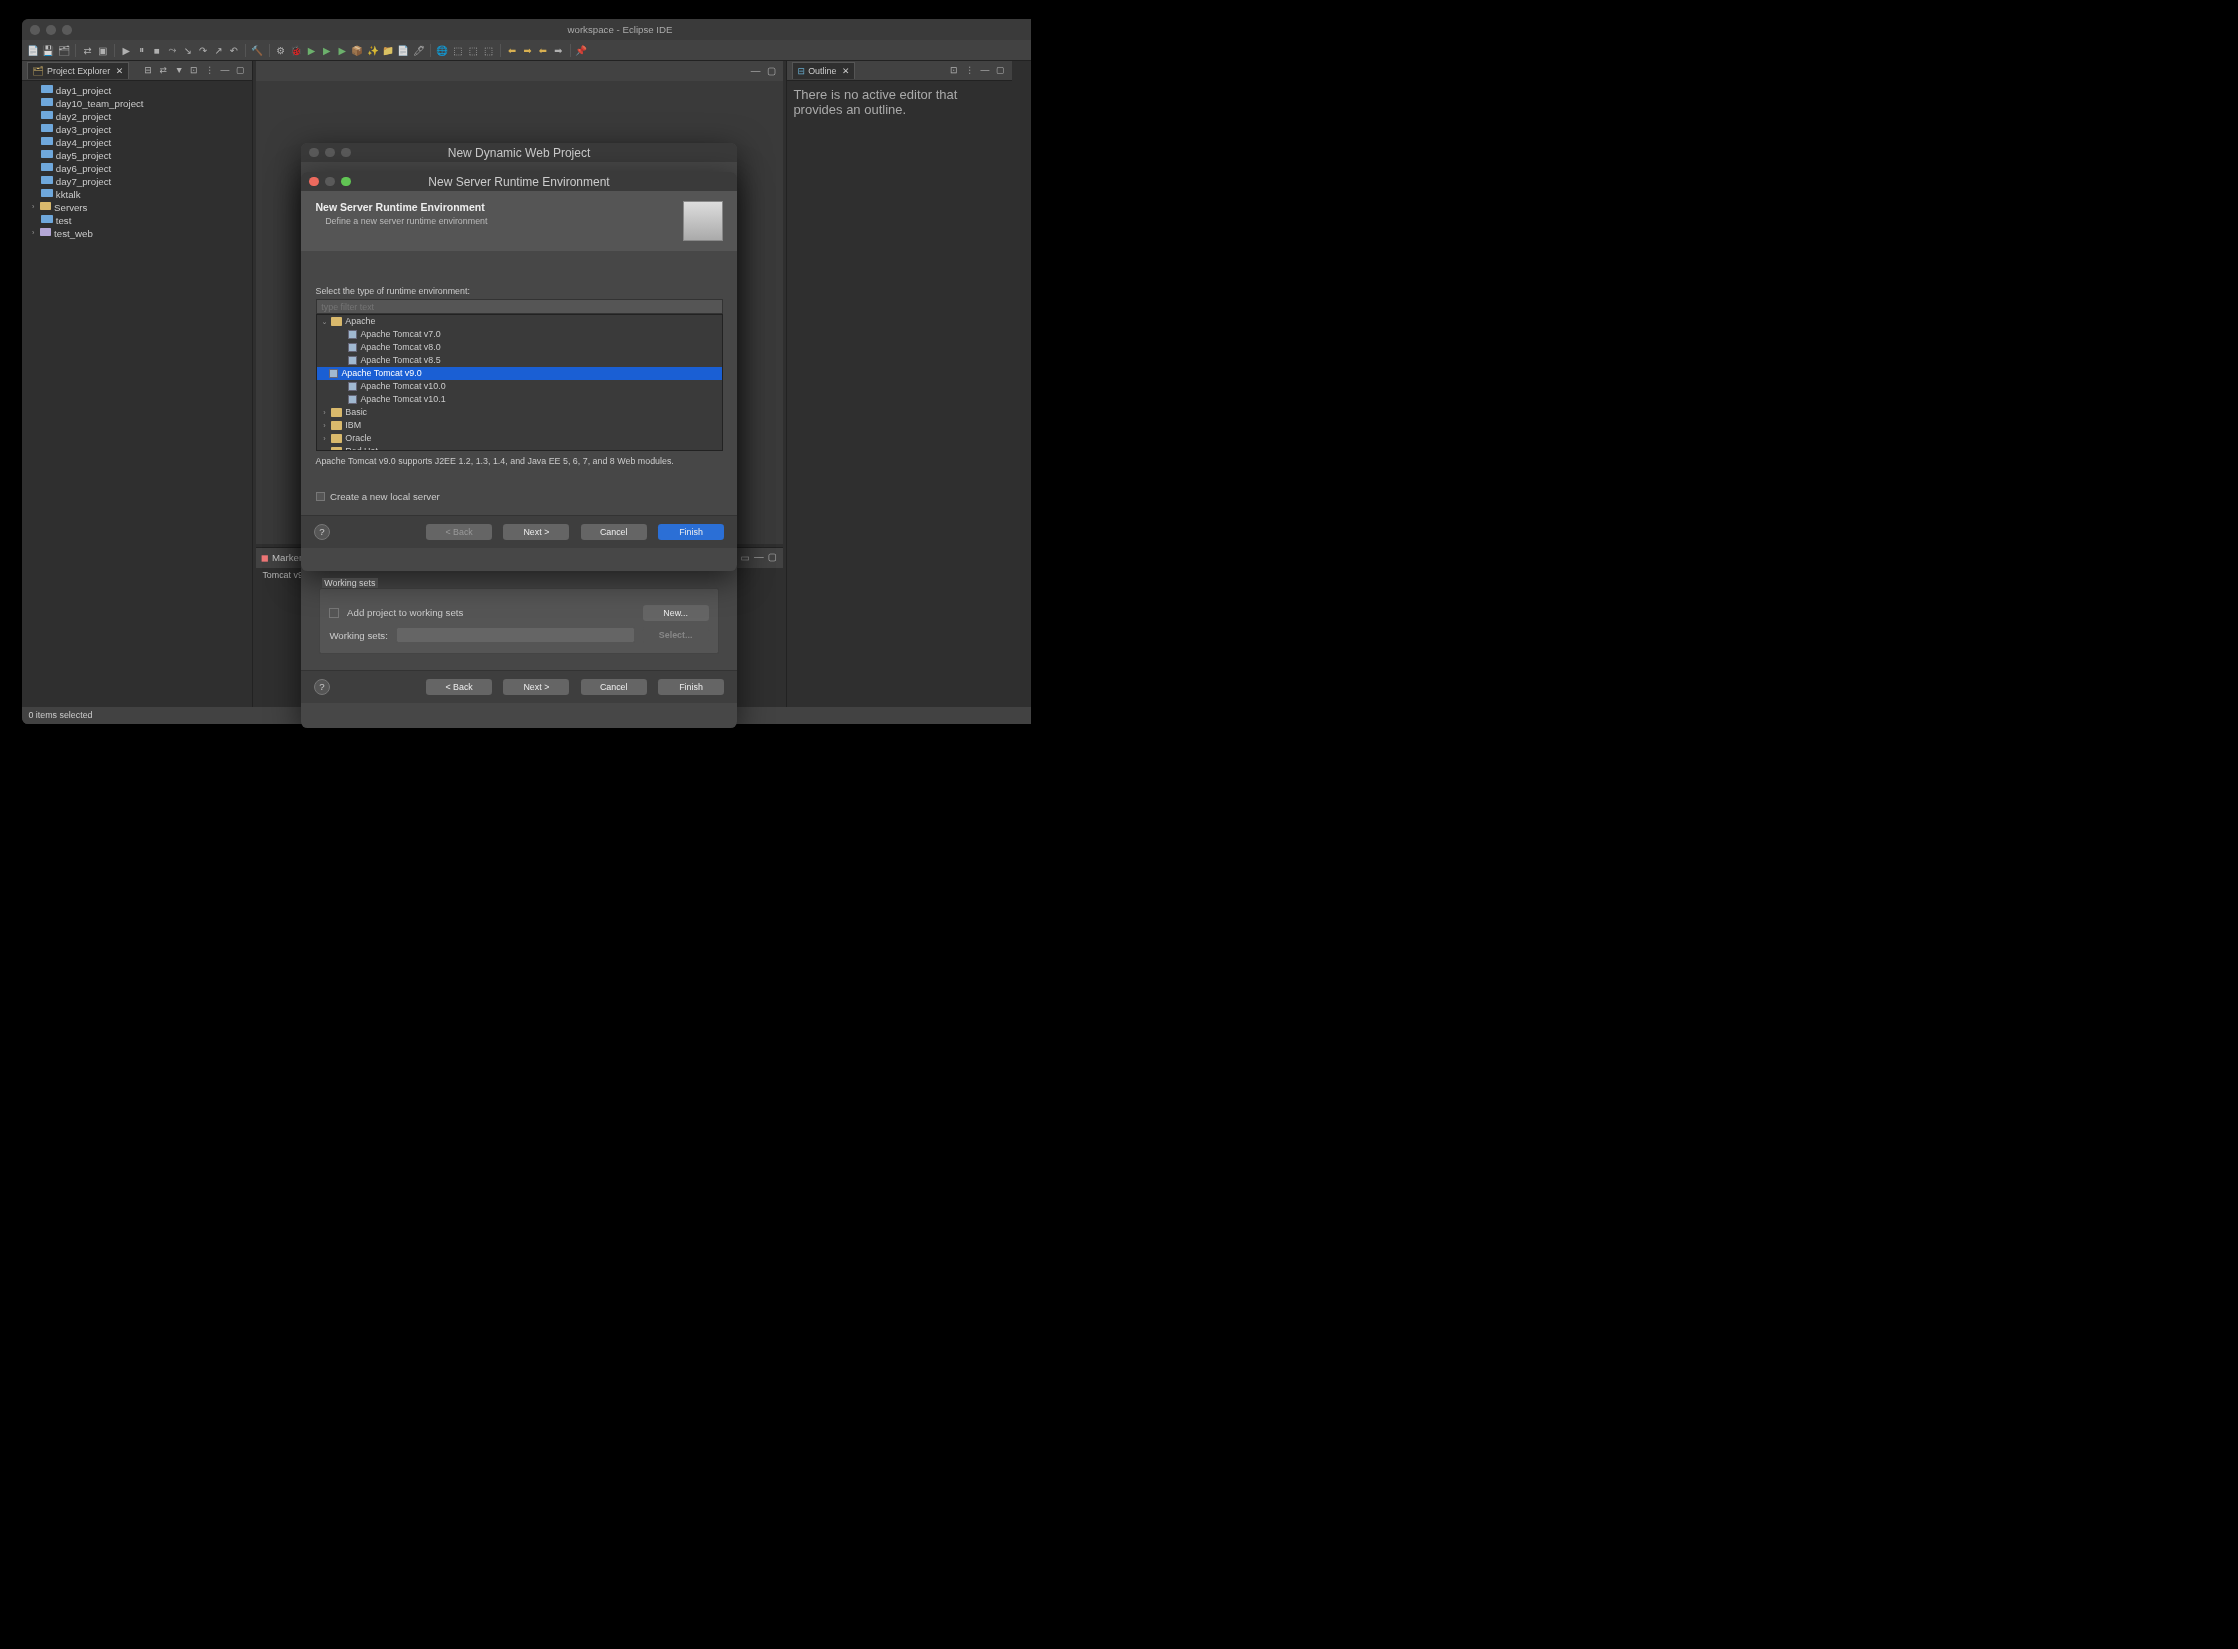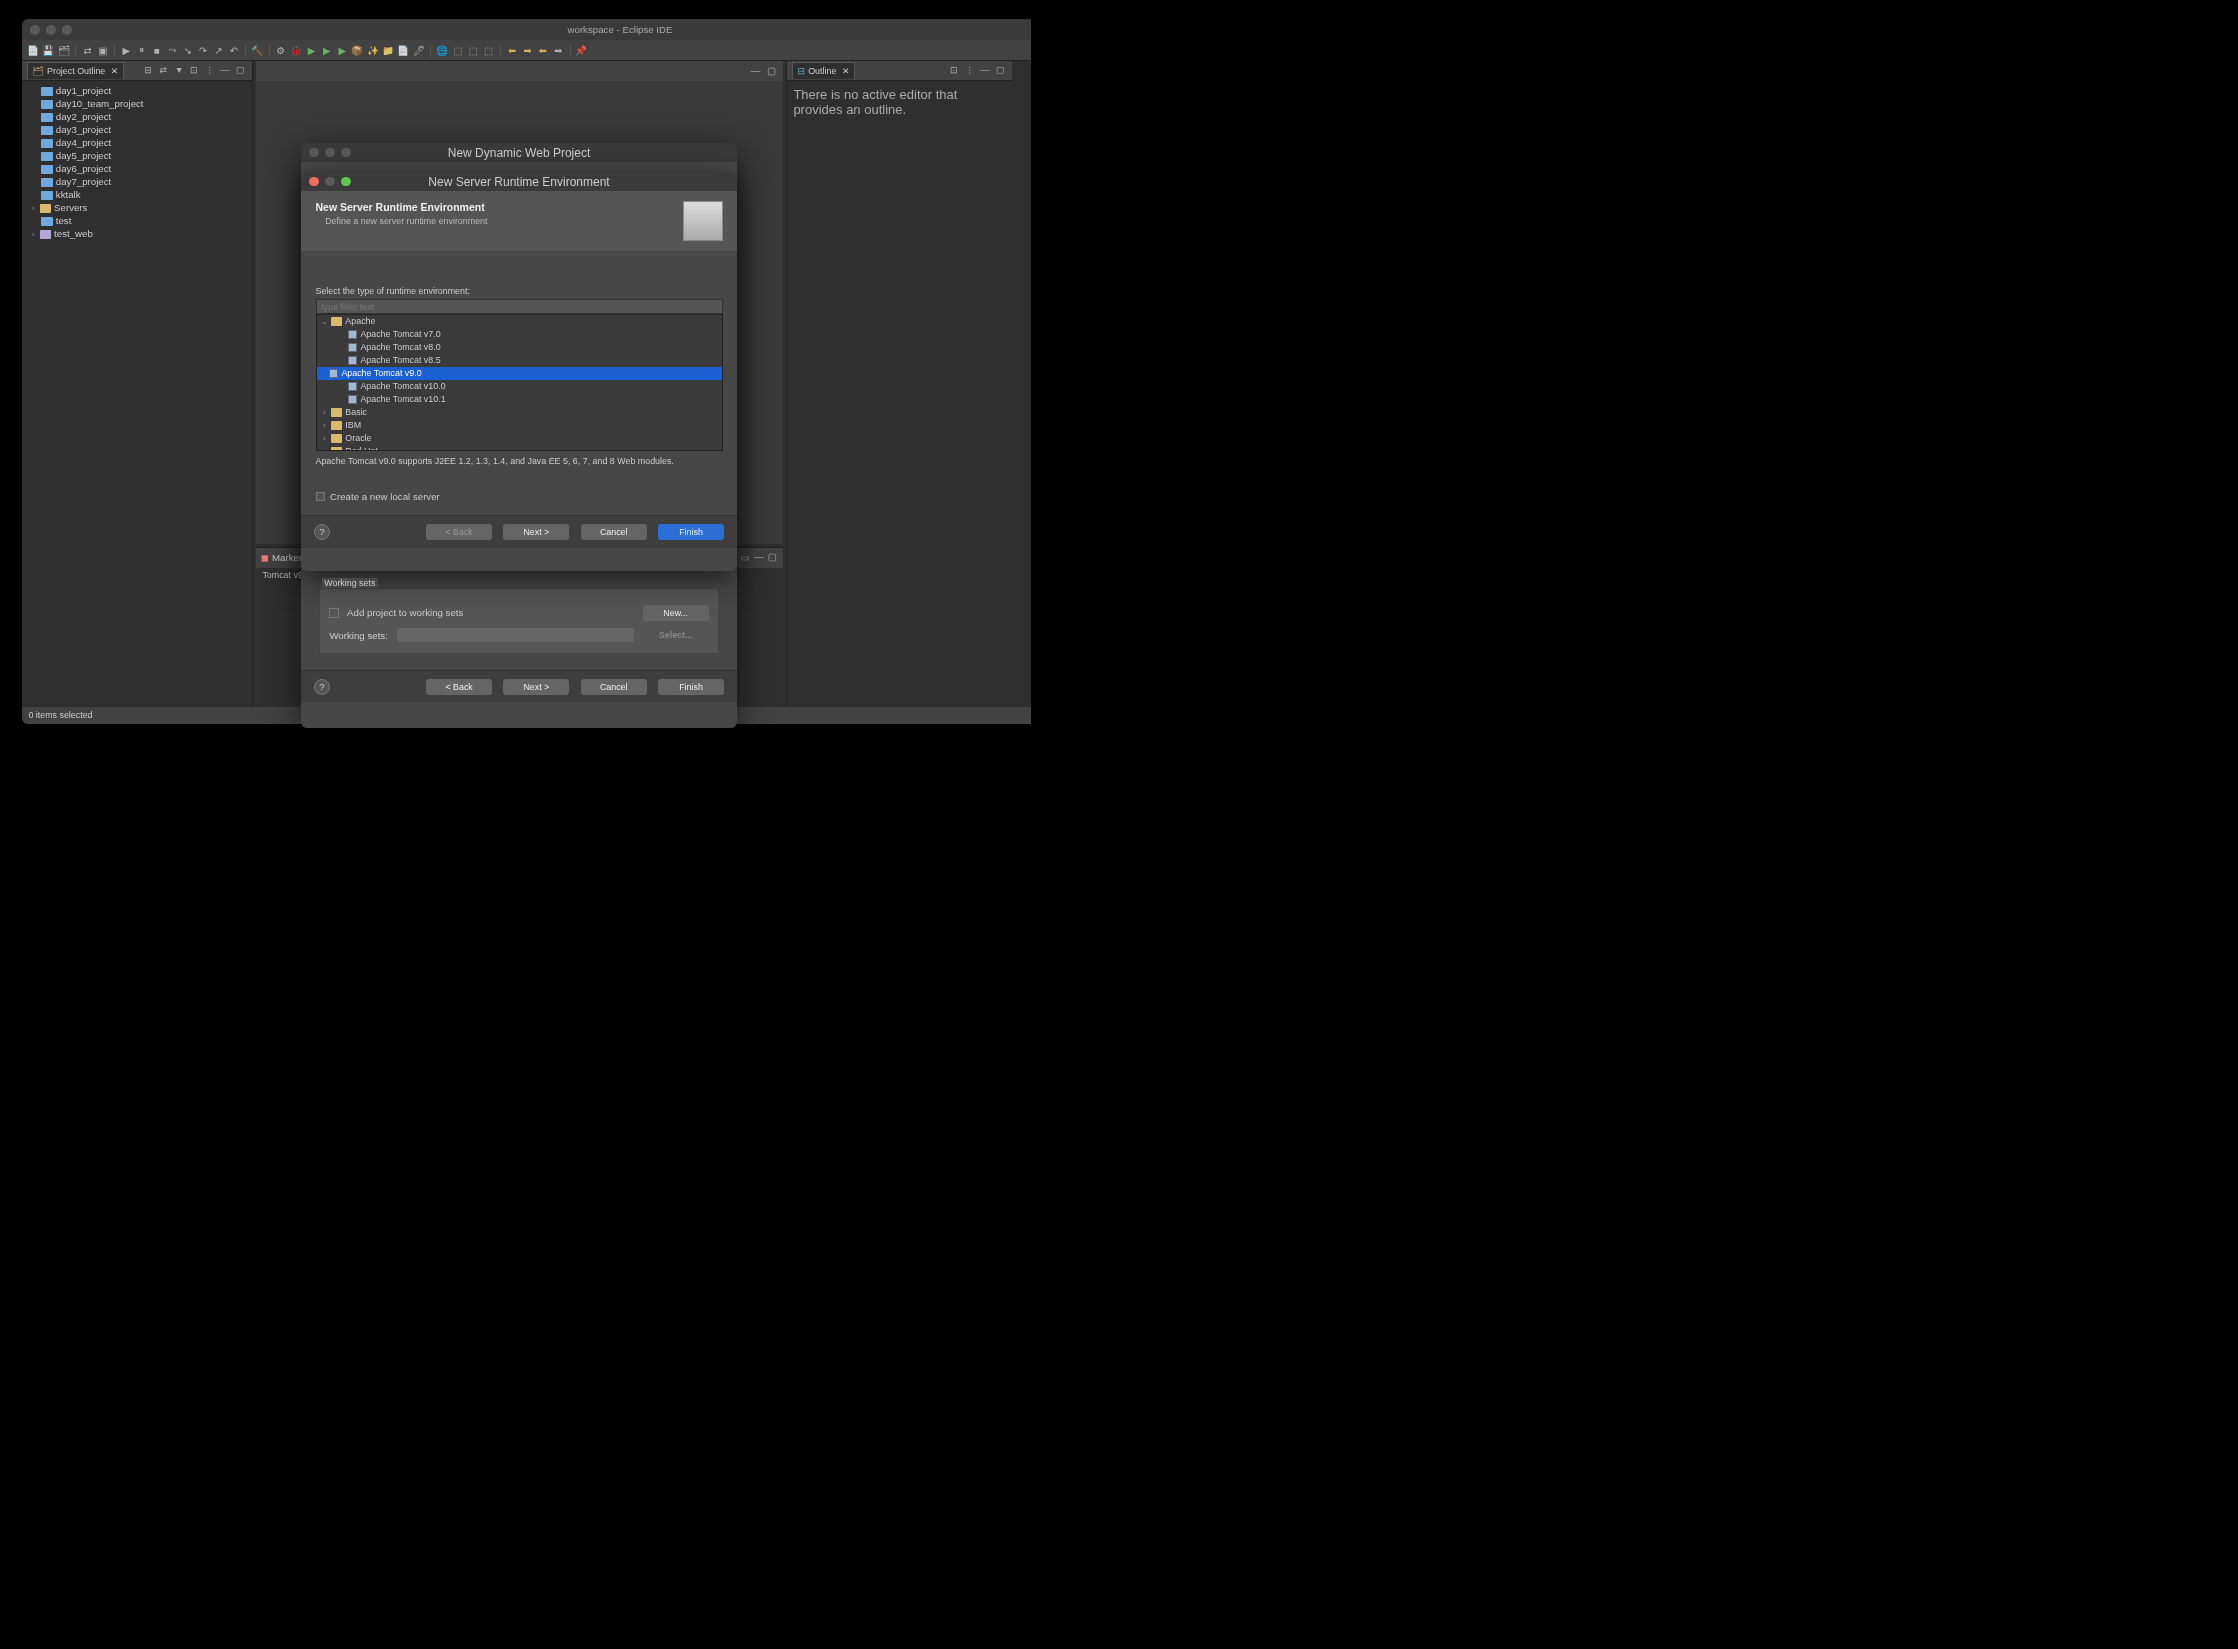--- a/index.html
+++ b/index.html
@@ -16,21 +16,21 @@
 .tool-ico { width: 13px; height: 13px; display: inline-flex; align-items: center; justify-content: center; font-size: 9.7px; opacity: 0.8; }
 .tool-sep { width: 0.8px; height: 13px; background: #555; margin: 0 2.4px; }
 .body { position: relative; background: #2f2f2f; height: 664px; }
 .pane { position: absolute; background: #2f2f2f; }
 .explorer { left: 0; top: 0; width: 231px; height: 664px; border-right: 0.8px solid #222; }
 .pane-header { height: 19.3px; background: #424242; border-bottom: 0.8px solid #222; display: flex; align-items: center; padding: 0 4.8px; font-size: 8.9px; }
 .tab { display: flex; align-items: center; gap: 3.2px; background: #2f2f2f; border: 0.8px solid #555; border-bottom: none; padding: 1.6px 4.8px; height: 17.7px; }
 .tab-close { margin-left: 2.4px; }
 .hdr-icons { margin-left: auto; display: flex; gap: 4px; }
 .tree { padding: 3.2px 0; }
-.tree-item { display: flex; align-items: flex-end; padding: 0.8px 0 0.8px 19.3px; gap: 3.2px; height: 13px; }
+.tree-item { display: flex; align-items: flex-start; padding: 0.8px 0 0.8px 19.3px; gap: 3.2px; height: 13px; }
 .tree-item.root { padding-left: 8px; }
 .folder-ico { width: 11.3px; height: 8.9px; background: #6fa8dc; border-radius: 0.8px; display: inline-block; flex-shrink: 0; }
 .web-ico { width: 11.3px; height: 8.9px; background: #b4a7d6; border-radius: 0.8px; display: inline-block; flex-shrink: 0; }
 .editor-area { left: 234px; top: 0; width: 527px; height: 483px; background: #3a3a3a; }
 .editor-toolbar { height: 19.3px; background: #424242; display: flex; justify-content: flex-end; padding: 0 4.8px; gap: 4.8px; align-items: center; }
 .outline-pane { left: 764px; top: 0; width: 226px; height: 664px; border-left: 0.8px solid #222; }
 .outline-msg { padding: 6.4px; color: #aaa; font-size: 13px; }
 .bottom-pane { left: 234px; top: 486px; width: 527px; height: 157px; border-top: 0.8px solid #222; }
 .statusbar { position: absolute; left:0; bottom: 0; height: 17.7px; width: 100%; background: #424242; display: flex; align-items: center; padding: 0 6.4px; font-size: 8.9px; }
 .status-right { margin-left: auto; display: flex; gap: 4.8px; align-items: center; }
@@ -138,21 +138,21 @@
     <span class="tool-ico" style="background:#593"></span>
     <span class="tool-ico" style="background:#39c"></span>
   </div>
 
   <div class="body">
 
     <div class="pane explorer">
       <div class="pane-header">
         <div class="tab">
           <span style="color:#d9b96c">🗂</span>
-          <span>Project Outline</span>
+          <span>Project Explorer</span>
           <span class="tab-close">✕</span>
         </div>
         <div class="hdr-icons">
           <span class="hdr-ico">⊟</span>
           <span class="hdr-ico">⇄</span>
           <span class="hdr-ico">▼</span>
           <span class="hdr-ico">⊡</span>
           <span class="hdr-ico">⋮</span>
           <span class="hdr-ico">―</span>
           <span class="hdr-ico">▢</span>

